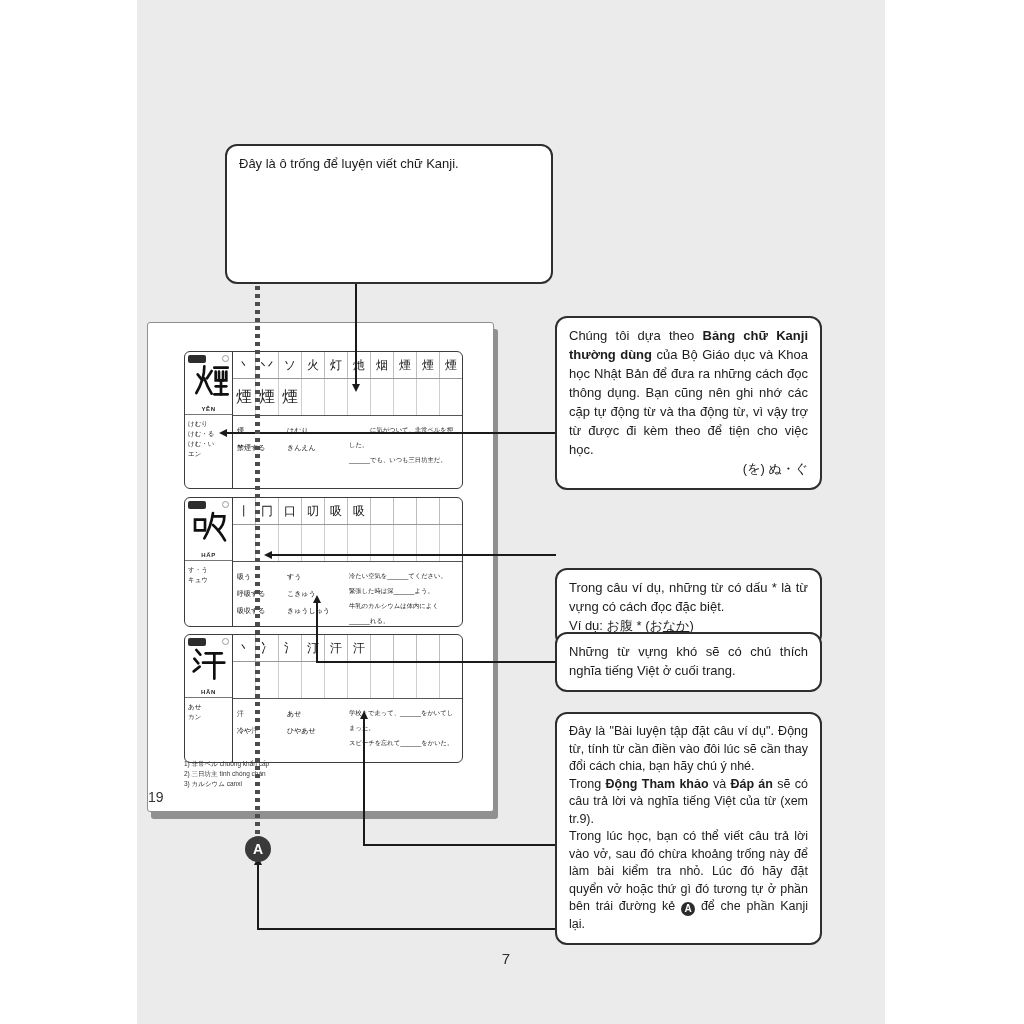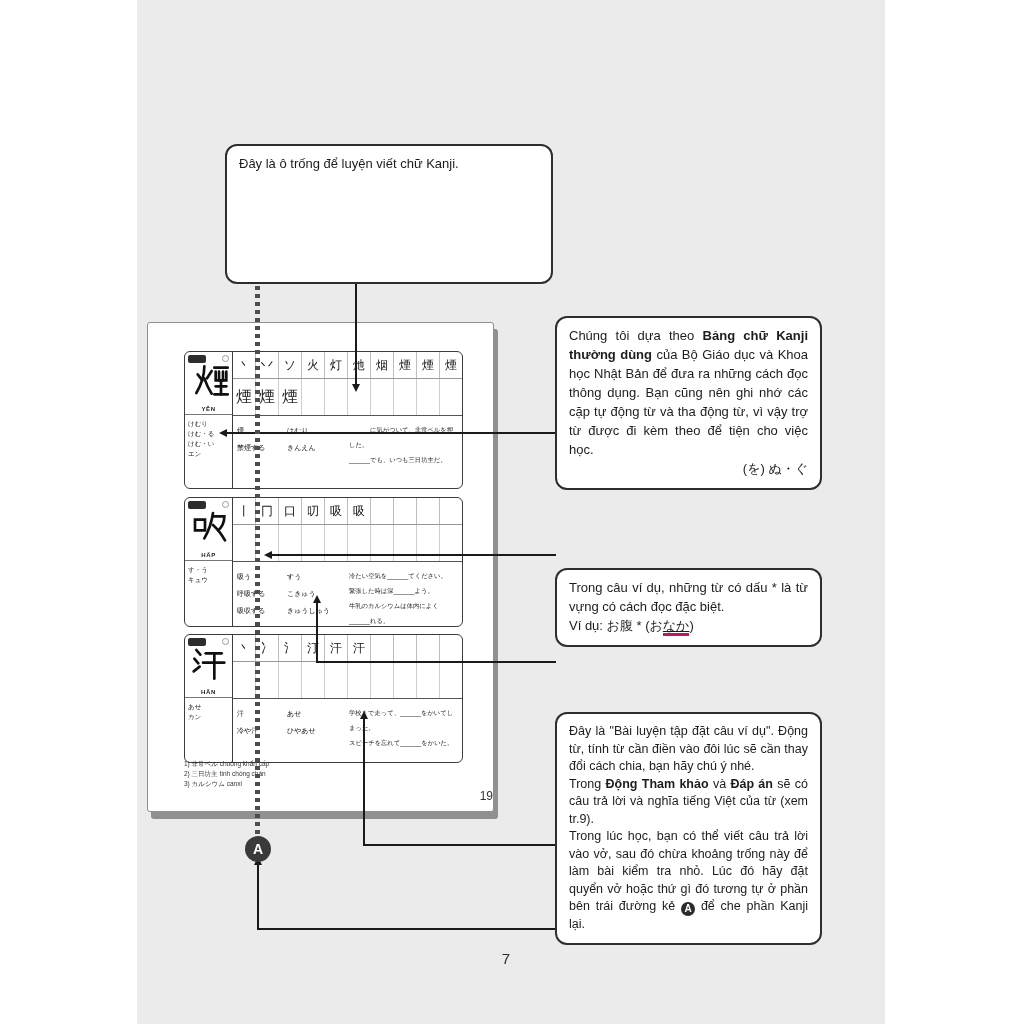--- a/index.html
+++ b/index.html
@@ -54,21 +54,21 @@
   .kb-strokerow,.kb-practicerow{display:flex;}
   .kb-strokerow{height:26px;border-bottom:1px solid #999;}
   .kb-practicerow{height:36px;border-bottom:1px solid #555;}
   .scell{flex:1;border-right:1px solid #bdbdbd;text-align:center;font-size:12px;line-height:26px;color:#111;overflow:hidden;}
   .pcell{flex:1;border-right:1px solid #cfcfcf;text-align:center;font-size:16px;line-height:36px;color:#2a2a2a;overflow:hidden;}
   .scell:last-child,.pcell:last-child{border-right:none;}
   .kb-body{flex:1;display:grid;grid-template-columns:50px 62px 1fr;padding:6px 2px 2px 4px;}
   .kb-words,.kb-wreadings{font-size:7px;line-height:17px;color:#111;}
   .kb-sentences{font-size:6.3px;line-height:15px;color:#222;padding-right:3px;}
   .footnotes{position:absolute;left:36px;top:436px;font-size:6.5px;line-height:10px;color:#333;}
-  .p19{position:absolute;left:0;top:466px;width:100%;text-align:right;font-size:12px;color:#333;}
+  .p19{position:absolute;left:0;top:466px;width:100%;text-align:left;font-size:14px;color:#333;}
 
   .page-number{position:absolute;left:480px;top:950px;width:52px;text-align:center;font-size:15px;color:#2b2b2b;z-index:6;}
 </style>
 </head>
 <body>
 
 <div class="canvas">
 
   <div class="photo-bg"></div>
 
@@ -299,20 +299,23 @@
   <div class="callout co-box2">
     <p><span>Chúng tôi dựa theo </span><b>Bảng chữ Kanji thường dùng</b><span> của Bộ Giáo dục và Khoa học Nhật Bản để đưa ra những cách đọc thông dụng. Bạn cũng nên ghi nhớ các cặp tự động từ và tha động từ, vì vậy trợ từ được đi kèm theo để tiện cho việc học.</span></p>
     <p class="indent2">(を) ぬ・ぐ</p>
   </div>
 
   <div class="callout co-box3">
     <p>Trong câu ví dụ, những từ có dấu * là từ vựng có cách đọc đặc biệt.</p>
     <p class="noju"><span>Ví dụ: お腹 * (お</span><span class="ul">なか</span><span>)</span></p>
   </div>
 
+  <div class="callout co-box4">
+    <p>Những từ vựng khó sẽ có chú thích nghĩa tiếng Việt ở cuối trang.</p>
+  </div>
 
   <div class="callout co-box5">
     <p>Đây là "Bài luyện tập đặt câu ví dụ". Động từ, tính từ cần điền vào đôi lúc sẽ cần thay đổi cách chia, bạn hãy chú ý nhé.</p>
     <p><span>Trong </span><b>Động Tham khảo</b><span> và </span><b>Đáp án</b><span> sẽ có câu trả lời và nghĩa tiếng Việt của từ (xem tr.9).</span></p>
     <p><span>Trong lúc học, bạn có thể viết câu trả lời vào vở, sau đó chừa khoảng trống này để làm bài kiểm tra nhỏ. Lúc đó hãy đặt quyển vở hoặc thứ gì đó tương tự ở phần bên trái đường kẻ </span><span class="marker-inline">A</span><span> để che phần Kanji lại.</span></p>
   </div>
 
   <div class="page-number">7</div>
 </div>
 

